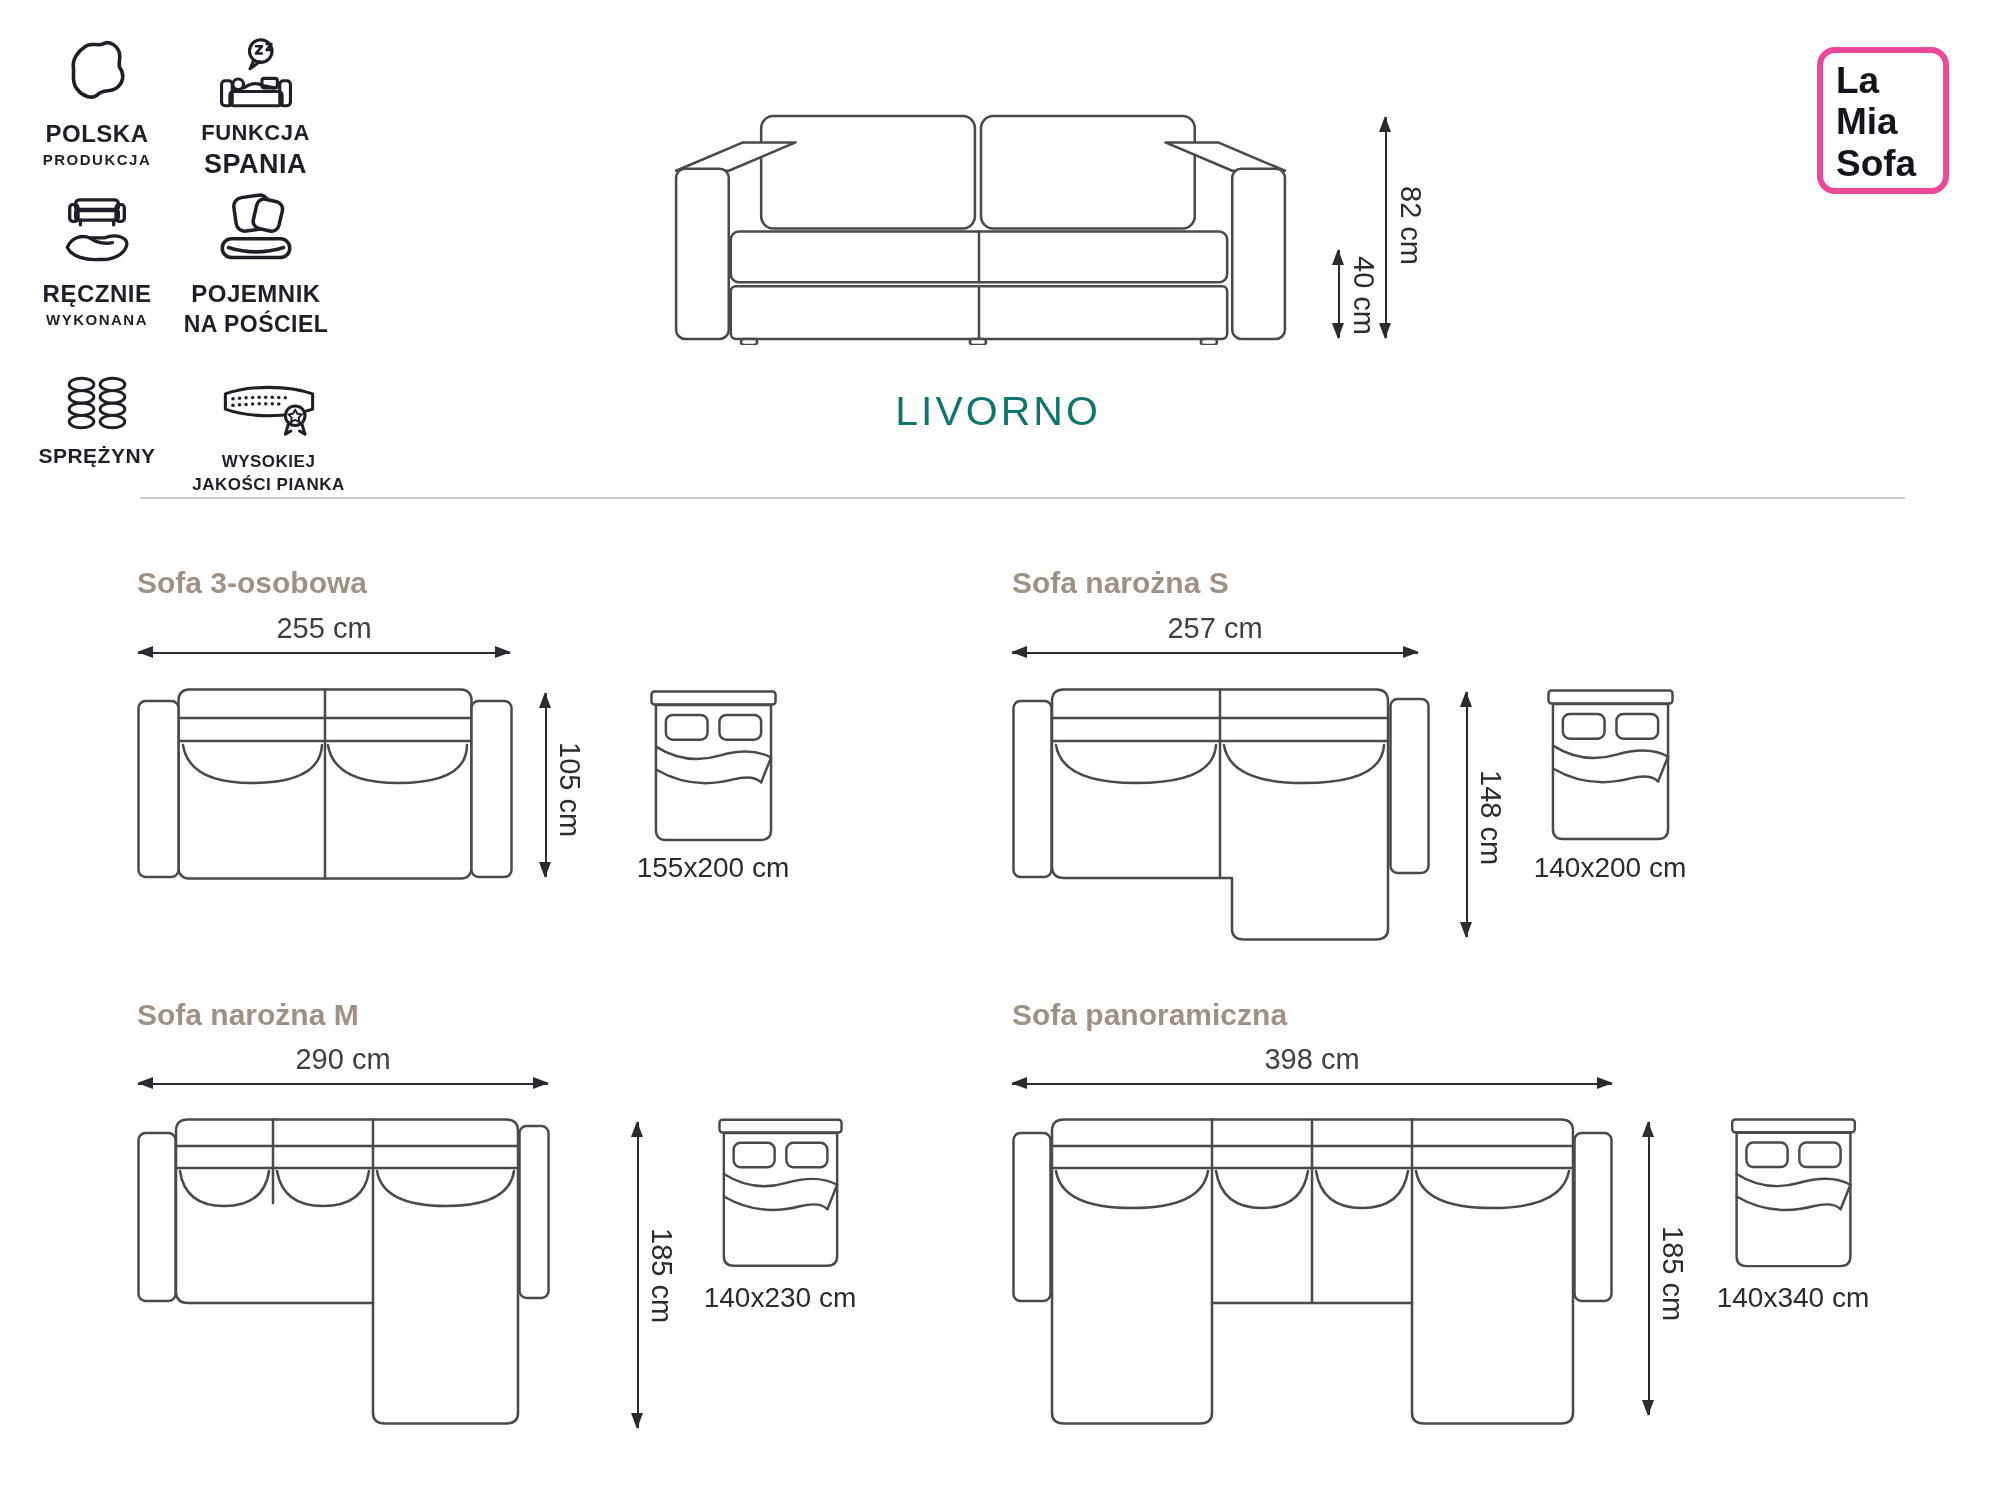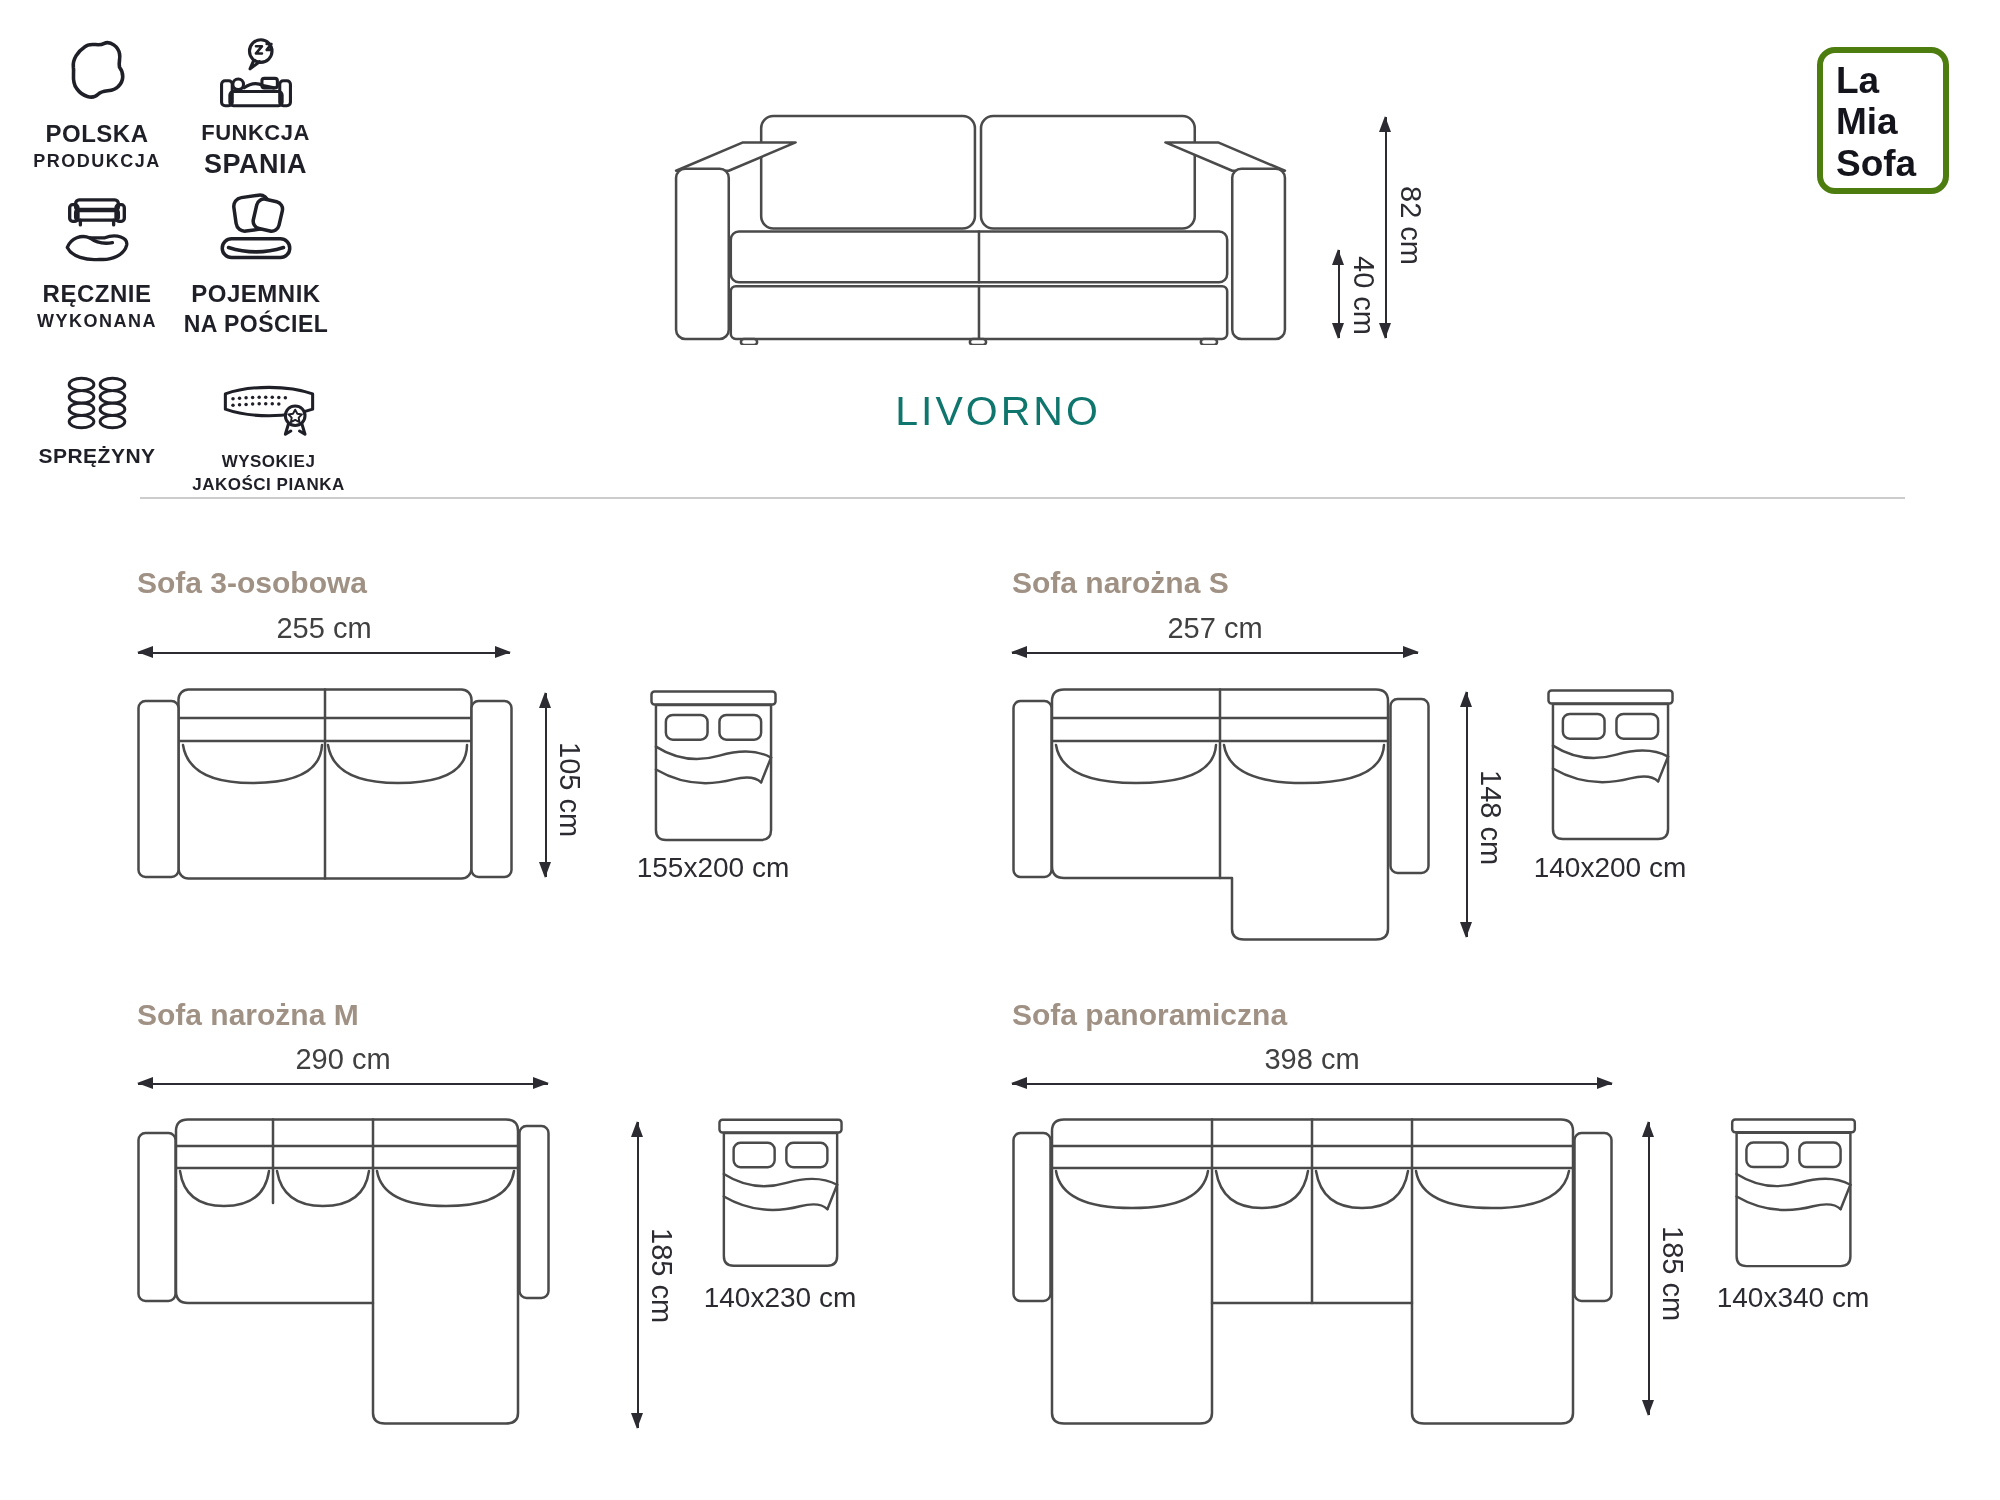--- a/index.html
+++ b/index.html
@@ -9,36 +9,36 @@
   
   .feature{position:absolute;display:flex;flex-direction:column;align-items:center;text-align:center}
   .f1{left:12px;top:38px;width:170px}
   .f2{left:168px;top:38px;width:175px}
   .f3{left:325px;top:40px;width:160px}
   .f4{left:12px;top:194px;width:170px}
   .f5{left:166px;top:190px;width:180px}
   .f6{left:12px;top:372px;width:170px}
   .f7{left:156px;top:374px;width:225px}
   .f-title{font-size:24px;font-weight:700;color:#1f1f28;letter-spacing:.5px;margin-top:10px;line-height:1.15}
-  .f-sub{font-size:18px;font-weight:700;color:#1f1f28;letter-spacing:1.5px;margin-top:3px;line-height:1.2}
+  .f-sub{font-size:15px;font-weight:700;color:#1f1f28;letter-spacing:1.5px;margin-top:3px;line-height:1.2}
   .f2 .f-title{font-size:22px;margin-top:6px}
   .f2 .f-sub{font-size:27px;letter-spacing:.5px}
   .f3 .f-title{font-size:20px}
   .f3 .f-sub{font-size:16px;letter-spacing:.5px;margin-top:1px}
   .f5 .f-sub{font-size:23px;letter-spacing:.5px}
   .f6 .f-title{font-size:21px}
   .f7 .f-title{font-size:17px;margin-top:12px}
   .f7 .f-sub{font-size:17px;letter-spacing:.5px}
   .ficon{display:block}
 
   
   .hero-sofa{position:absolute;left:673px;top:112px;width:615px;height:233px}
   .product-title{position:absolute;left:998px;top:388px;transform:translateX(-50%);
                  font-size:41px;font-weight:400;letter-spacing:3px;color:#0f766e}
-  .logo{position:absolute;left:1817px;top:47px;width:132px;height:147px;border:6px solid #4d7c0f;
+  .logo{position:absolute;left:1817px;top:47px;width:132px;height:147px;border:6px solid #ec4899;
         border-radius:18px;box-sizing:border-box;padding:7px 0 0 13px;background:#fff}
   .logo div{font-size:37px;font-weight:800;line-height:1.12;color:#14141c}
   .divider{position:absolute;left:140px;top:497px;width:1765px;height:2px;background:#cccccc}
 
   
   .harrow{position:absolute;height:0;border-top:2.5px solid #2b2b31}
   .harrow::before{content:"";position:absolute;left:-1px;top:-8px;width:0;height:0;
                   border:6px solid transparent;border-left:0;border-right:16px solid #2b2b31}
   .harrow::after{content:"";position:absolute;right:-1px;top:-8px;width:0;height:0;
                  border:6px solid transparent;border-right:0;border-left:16px solid #2b2b31}

